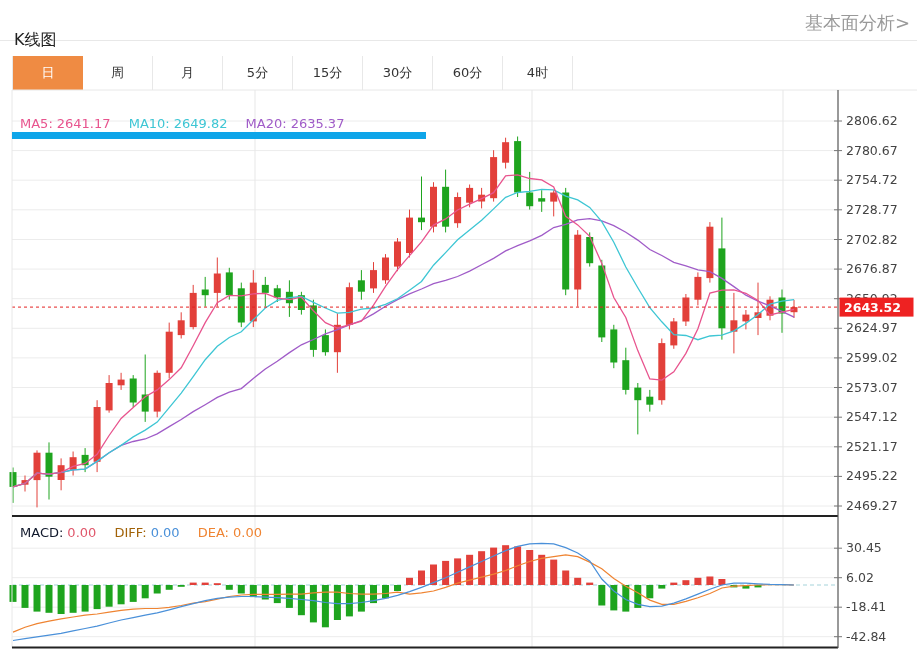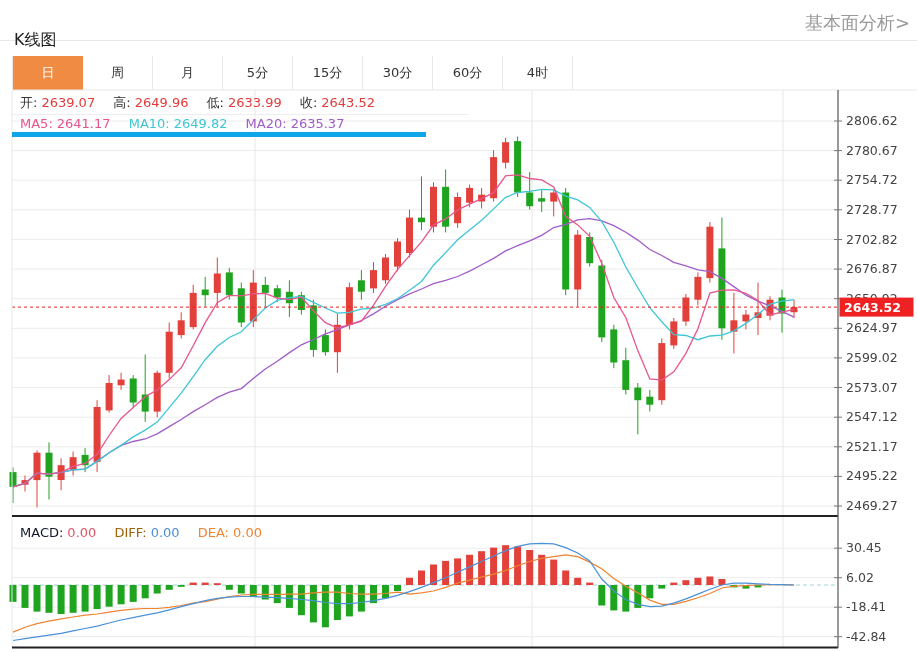--- a/index.html
+++ b/index.html
@@ -11,21 +11,21 @@
   .tabs{position:absolute;left:12px;top:56px;height:34px;display:flex;border-left:1px solid #e8e8e8;}
   .tab{width:70px;height:34px;line-height:34px;text-align:center;font-size:13px;color:#333;
        background:#fff;border-right:1px solid #e8e8e8;cursor:pointer;box-sizing:border-box;}
   .tab.active{color:#fff;border-right:none;}
   .legend{position:absolute;font-size:13px;white-space:nowrap;z-index:3;background:transparent;}
   .legend span{margin-right:4px;}
   .legend .gap{margin-right:14px;}
   .ohlc-row{left:12px;top:90px;width:448px;height:24px;line-height:26px;padding-left:8px;
             border-bottom:1px solid #ededed;}
   .ma-row{left:12px;top:115px;width:406px;height:17px;line-height:17px;padding-left:8px;
-          border-bottom:5px solid #0ea5e9;}
+          border-bottom:7px solid #0ea5e9;}
   .macd-row{left:12px;top:520px;height:24px;line-height:26px;padding-left:8px;}
   svg{position:absolute;left:0;top:0;z-index:1;}
   svg text{font-family:"DejaVu Sans","Liberation Sans",sans-serif;}
 </style>
 </head>
 <body>
 
 <div class="page">
 
   <div class="header">
@@ -320,26 +320,20 @@
         <text x="846" y="611.2" font-size="12.5" fill="#444444">-18.41</text>
         <line x1="834" y1="636.7" x2="842" y2="636.7" stroke="#777" stroke-width="1"></line>
         <text x="846" y="640.7" font-size="12.5" fill="#444444">-42.84</text>
       </g>
       <g>
         <rect x="839.5" y="297.6" width="74" height="19" fill="#ee2222"></rect>
         <text x="844" y="311.6" font-size="12.5" fill="#ffffff" font-weight="bold">2643.52</text>
       </g>
     </svg>
 
-  <div class="legend ohlc-row">
-    <span style="color: rgb(51, 51, 51);">开:</span><span class="gap val" style="color: rgb(226, 59, 59);">2639.07</span>
-    <span style="color: rgb(51, 51, 51);">高:</span><span class="gap val" style="color: rgb(226, 59, 59);">2649.96</span>
-    <span style="color: rgb(51, 51, 51);">低:</span><span class="gap val" style="color: rgb(226, 59, 59);">2633.99</span>
-    <span style="color: rgb(51, 51, 51);">收:</span><span class="gap val" style="color: rgb(226, 59, 59);">2643.52</span>
-  </div>
 
   <div class="legend ma-row">
     <span class="ma5" style="color: rgb(232, 84, 142);">MA5:</span><span class="gap ma5" style="color: rgb(232, 84, 142);">2641.17</span>
     <span class="ma10" style="color: rgb(62, 198, 212);">MA10:</span><span class="gap ma10" style="color: rgb(62, 198, 212);">2649.82</span>
     <span class="ma20" style="color: rgb(160, 92, 200);">MA20:</span><span class="gap ma20" style="color: rgb(160, 92, 200);">2635.37</span>
   </div>
 
   <div class="legend macd-row">
     <span class="mc" style="color: #0f172a;">MACD:</span><span class="gap mc" style="color: rgb(224, 86, 106);">0.00</span>
     <span class="df" style="color: #a16207;">DIFF:</span><span class="gap df" style="color: rgb(74, 144, 217);">0.00</span>

